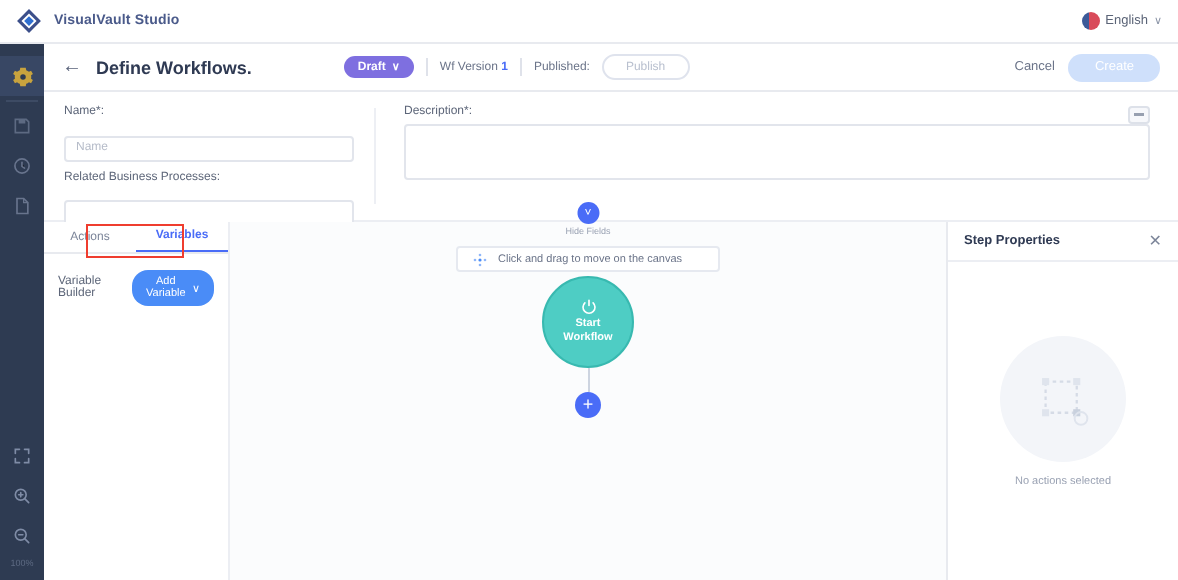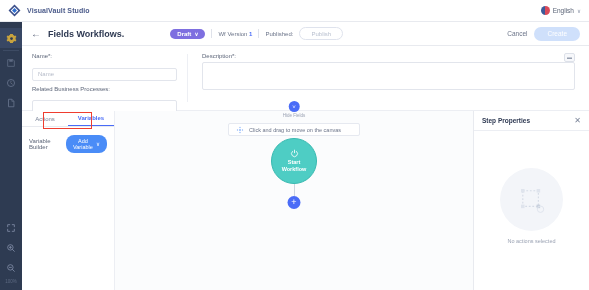--- a/index.html
+++ b/index.html
@@ -240,21 +240,21 @@
           <circle cx="10.5" cy="10.5" r="6.5" fill="none" stroke="#7f8ca6" stroke-width="2"></circle>
           <path stroke="#7f8ca6" stroke-width="2" stroke-linecap="round" d="M15.5 15.5L20 20M8 10.5h5"></path>
         </svg>
       </div>
       <span class="zoom-pct">100%</span>
     </div>
   </div>
 
   <div class="subhead">
     <span class="back-arrow">←</span>
-    <span class="page-title">Fields Workflows.</span>
+    <span class="page-title">Define Workflows.</span>
 
     <div class="subhead-mid">
       <div class="pill-draft">
         <span>Draft</span>
         <span class="caret-sm">∨</span>
       </div>
       <span class="vbar"></span>
       <span class="meta-txt">
         <span>Wf Version</span>
         <b>1</b>

